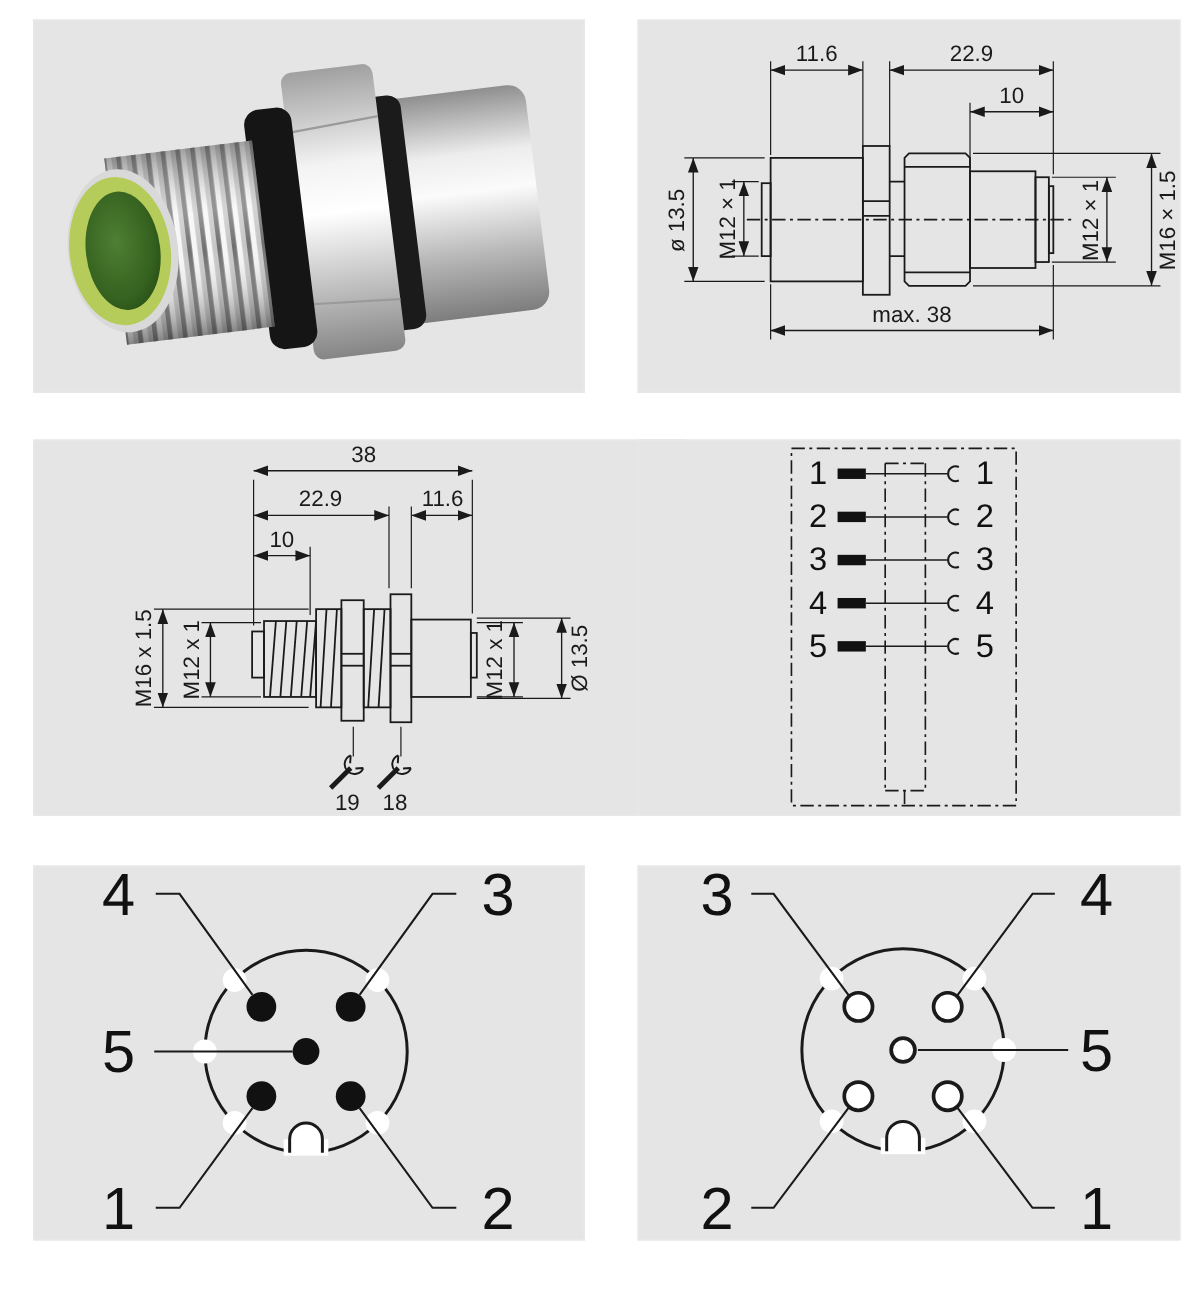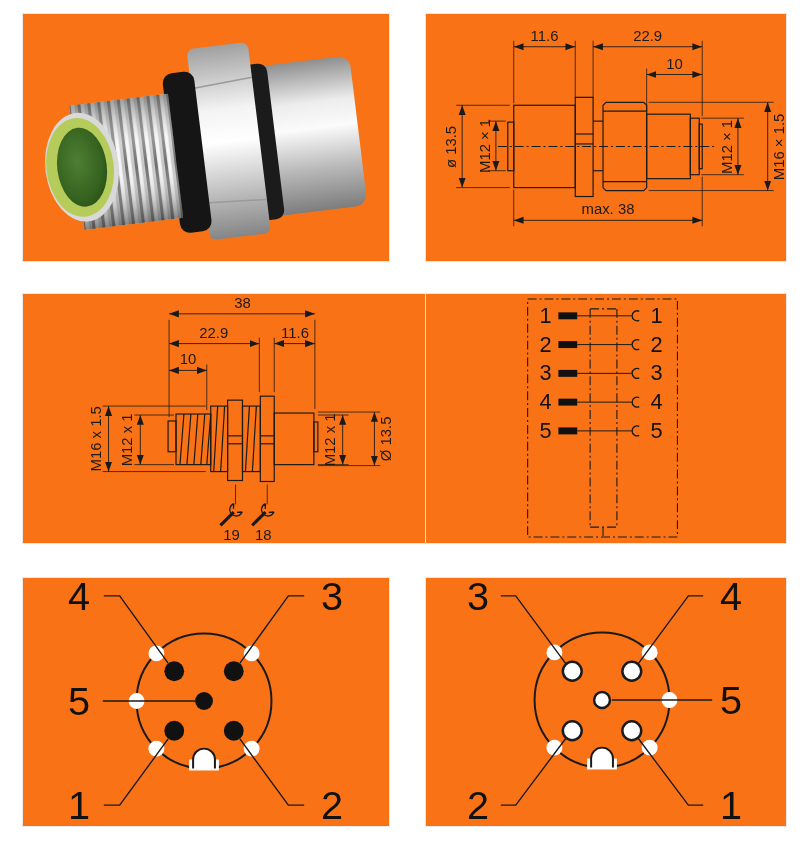--- a/index.html
+++ b/index.html
@@ -1,17 +1,17 @@
 <!DOCTYPE html>
 <html><head>
 <meta charset="utf-8">
 <style>
   html,body{margin:0;padding:0;background:#ffffff;}
   body{width:800px;height:865px;position:relative;font-family:"Liberation Sans",sans-serif;}
-  .panel{position:absolute;background:#f97316;border:1px solid #e8e8e8;box-sizing:border-box;}
+  .panel{position:absolute;background:#e5e5e5;border:1px solid #e8e8e8;box-sizing:border-box;}
   #p1{left:22px;top:13px;width:368px;height:249px;}
   #p2{left:425px;top:13px;width:362px;height:249px;}
   #p3{left:22px;top:293px;width:435px;height:251px;}
   #p4{left:425px;top:293px;width:362px;height:251px;}
   #p5{left:22px;top:577px;width:368px;height:250px;}
   #p6{left:425px;top:577px;width:362px;height:250px;}
   svg{display:block;width:100%;height:100%;}
   .dimtxt{font-size:15px;fill:#1a1a1a;}
   .bignum{font-size:40px;font-weight:500;fill:#111;}
   .pinnum{font-size:22px;fill:#111;}

